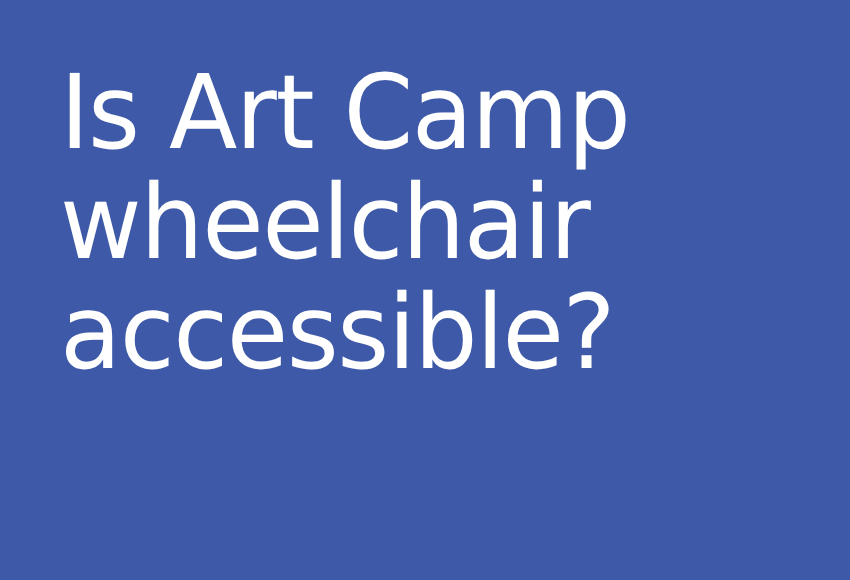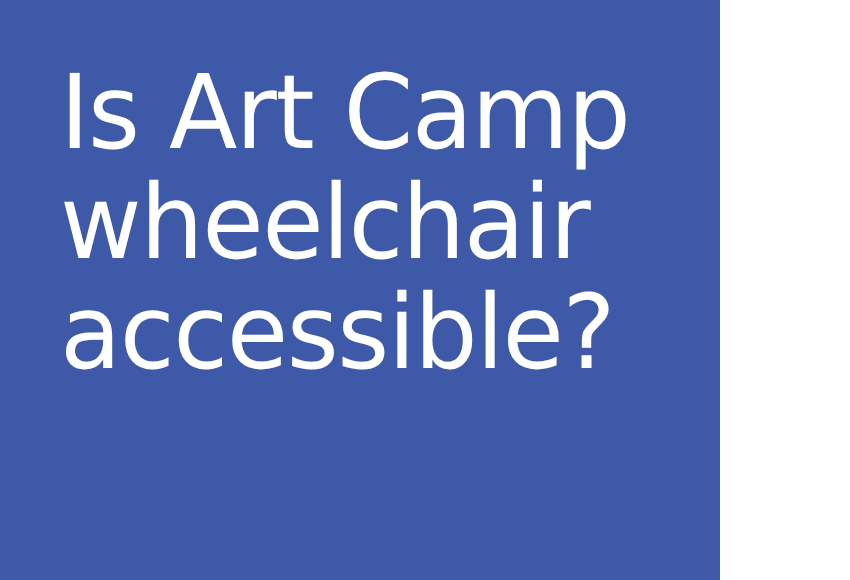--- a/index.html
+++ b/index.html
@@ -11,21 +11,21 @@
   body {
     width: 850px;
     height: 580px;
     overflow: hidden;
     font-family: "DejaVu Sans", "Liberation Sans", sans-serif;
   }
 
   .slide {
     position: relative;
     box-sizing: border-box;
-    width: 720px;
+    width: 850px;
     height: 580px;
     background: #3D59A8;
     overflow: hidden;
   }
 
   .headline-block {
     position: absolute;
     left: 60px;
     top: 58px;
     width: 760px;

